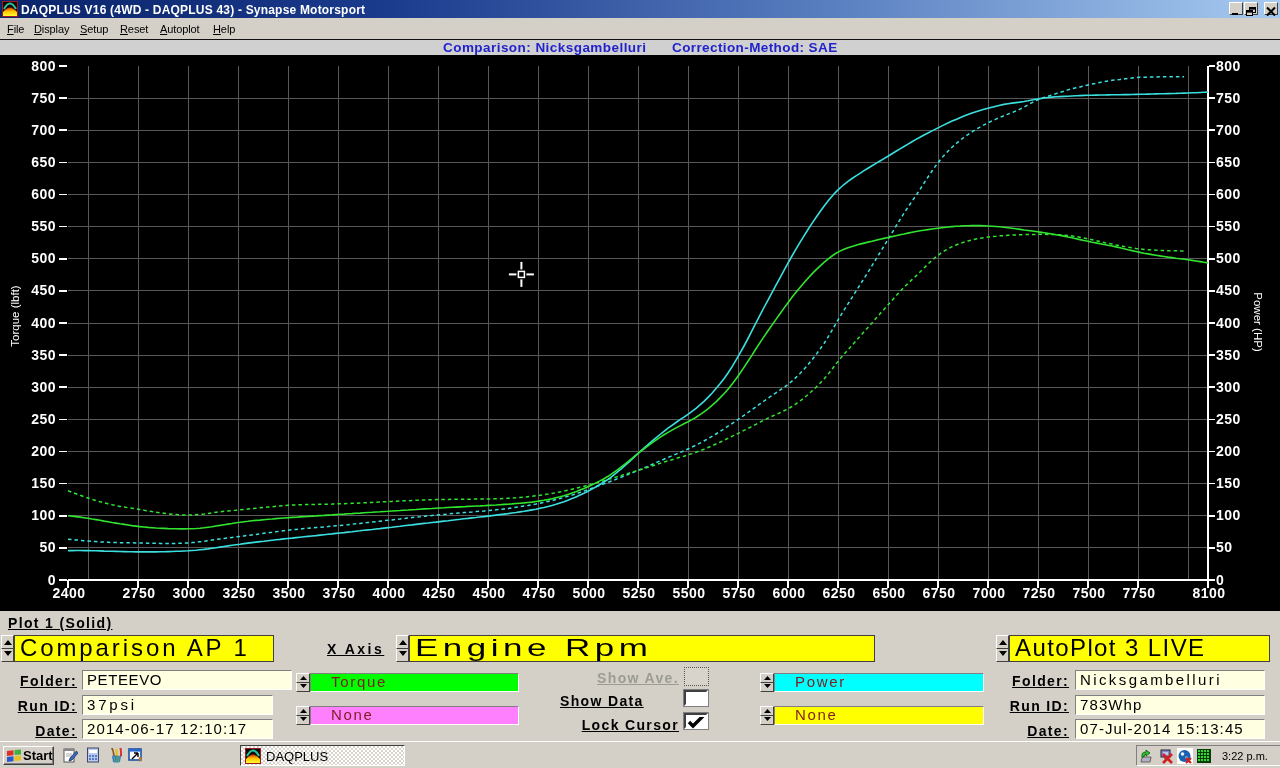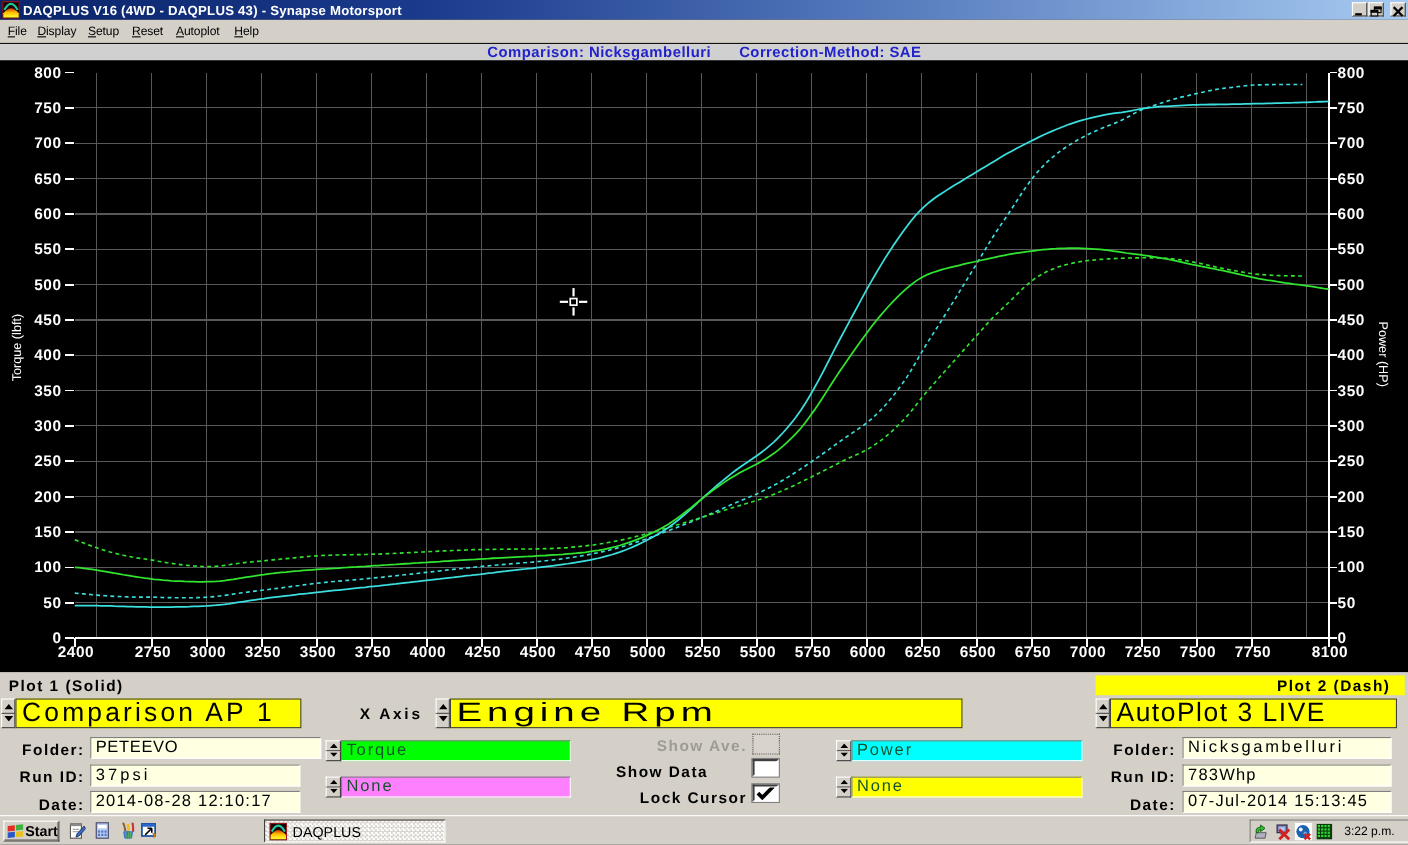--- a/index.html
+++ b/index.html
@@ -1,27 +1,27 @@
 <!DOCTYPE html>
 <html><head><meta charset="utf-8"><style>
 * { margin:0; padding:0; box-sizing:border-box; }
 body { width:1280px; height:768px; overflow:hidden; background:#000;
        font-family:"Liberation Sans",sans-serif; }
 .axl { font:bold 14px "Liberation Sans",sans-serif; fill:#fff; letter-spacing:0.5px; }
 .axt { font:11.5px "Liberation Sans",sans-serif; fill:#fff; }
 .abs { position:absolute; }
-.lbl { position:absolute; font-weight:bold; font-size:14px; color:#000; letter-spacing:1.35px; white-space:nowrap; }
+.lbl { position:absolute; font-weight:bold; font-size:14px; color:#000; letter-spacing:1.35px; white-space:nowrap;text-decoration:underline; }
 .field { position:absolute; background:#ffffe1; border-top:1.5px solid #808080; border-left:1.5px solid #808080;
          border-bottom:1.5px solid #fff; border-right:1.5px solid #fff; font-size:15px; color:#000; letter-spacing:1.1px;
          padding-left:4px; overflow:hidden; white-space:nowrap; }
 .combo { position:absolute; background:#ffff00; border:1.4px solid #404040; font-size:24px; color:#000;
          padding-left:5px; overflow:hidden; white-space:nowrap; }
 .mcombo { position:absolute; border-top:1.5px solid #808080; border-left:1.5px solid #808080;
-          border-bottom:1.5px solid #fff; border-right:1.5px solid #fff; font-size:15px; color:#14532d; letter-spacing:1.7px;
-          padding-left:4px; overflow:hidden; white-space:nowrap; }
+          border-bottom:1.5px solid #fff; border-right:1.5px solid #fff; font-size:15px; color:#7f1d1d; letter-spacing:1.7px;
+          padding-left:20px; overflow:hidden; white-space:nowrap; }
 .spb { background:#d4d0c8; border:1px solid; border-color:#fff #404040 #404040 #fff; text-align:center;
        color:#000; line-height:1.4; overflow:hidden; }
 .cb { position:absolute; background:#fff; border-top:2px solid #404040; border-left:2px solid #404040;
       border-bottom:2px solid #fff; border-right:2px solid #fff; outline:1px solid #808080; }
 .winbtn { position:absolute; width:14px; height:13px; background:#d4d0c8;
           border:1px solid; border-color:#fff #404040 #404040 #fff; }
 </style></head>
 <body>
 
 <div class="abs" style="left:0;top:0;width:1280px;height:18px;
@@ -238,23 +238,20 @@
         <line x1="521.4" y1="224.4" x2="521.4" y2="231.9"></line>
         <line x1="508.9" y1="219.4" x2="516.4" y2="219.4"></line>
         <line x1="526.4" y1="219.4" x2="533.9" y2="219.4"></line>
         <rect x="518.4" y="216.4" width="6" height="6" fill="none" stroke-width="1.5"></rect>
       </g>
 </svg>
 </div>
 
 <div class="abs" style="left:0;top:611px;width:1280px;height:130px;background:#d4d0c8">
   <div class="lbl" style="left:8px;top:4px">Plot 1 (Solid)</div>
-  <div class="abs" style="left:996px;top:3px;width:281px;height:18px;background:#ffff00">
-    <div class="lbl" style="right:13px;top:1px;position:absolute">Plot 2 (Dash)</div>
-    </div>
 
   <div style="position:absolute;left:1px;top:24px;width:13px;height:27px">
       <div class="spb" style="height:13.5px;position:relative">
         <svg width="8" height="5" style="position:absolute;left:1.5px;top:3.8px">
           <path d="M4.0 0 L8 5 L0 5 Z" fill="#000"></path>
         </svg>
       </div>
       <div class="spb" style="height:13.5px;border-top:none;position:relative">
         <svg width="8" height="5" style="position:absolute;left:1.5px;top:2.8px">
           <path d="M0 0 L8 0 L4.0 5 Z" fill="#000"></path>
@@ -288,21 +285,21 @@
         </svg>
       </div>
     </div>
   <div class="combo" style="left:1009px;top:24px;width:261px;height:27px;line-height:24px;letter-spacing:1.4px">AutoPlot 3 LIVE</div>
 
   <div class="lbl" style="left:0;top:62px;width:77px;text-align:right">Folder:</div>
   <div class="field" style="left:82px;top:59px;width:210px;height:20px;line-height:17px;letter-spacing:0.6px">PETEEVO</div>
   <div class="lbl" style="left:0;top:87px;width:77px;text-align:right">Run ID:</div>
   <div class="field" style="left:82px;top:84px;width:191px;height:20px;line-height:17px;letter-spacing:2.8px">37psi</div>
   <div class="lbl" style="left:0;top:112px;width:77px;text-align:right">Date:</div>
-  <div class="field" style="left:82px;top:108px;width:191px;height:20px;line-height:17px">2014-08-28 12:10:17</div>
+  <div class="field" style="left:82px;top:108px;width:191px;height:20px;line-height:17px">2014-06-17 12:10:17</div>
 
   <div style="position:absolute;left:296px;top:62px;width:14px;height:19px">
       <div class="spb" style="height:9.5px;position:relative">
         <svg width="7" height="4" style="position:absolute;left:2.5px;top:2.2px">
           <path d="M3.5 0 L7 4 L0 4 Z" fill="#000"></path>
         </svg>
       </div>
       <div class="spb" style="height:9.5px;border-top:none;position:relative">
         <svg width="7" height="4" style="position:absolute;left:2.5px;top:1.2px">
           <path d="M0 0 L7 0 L3.5 4 Z" fill="#000"></path>

